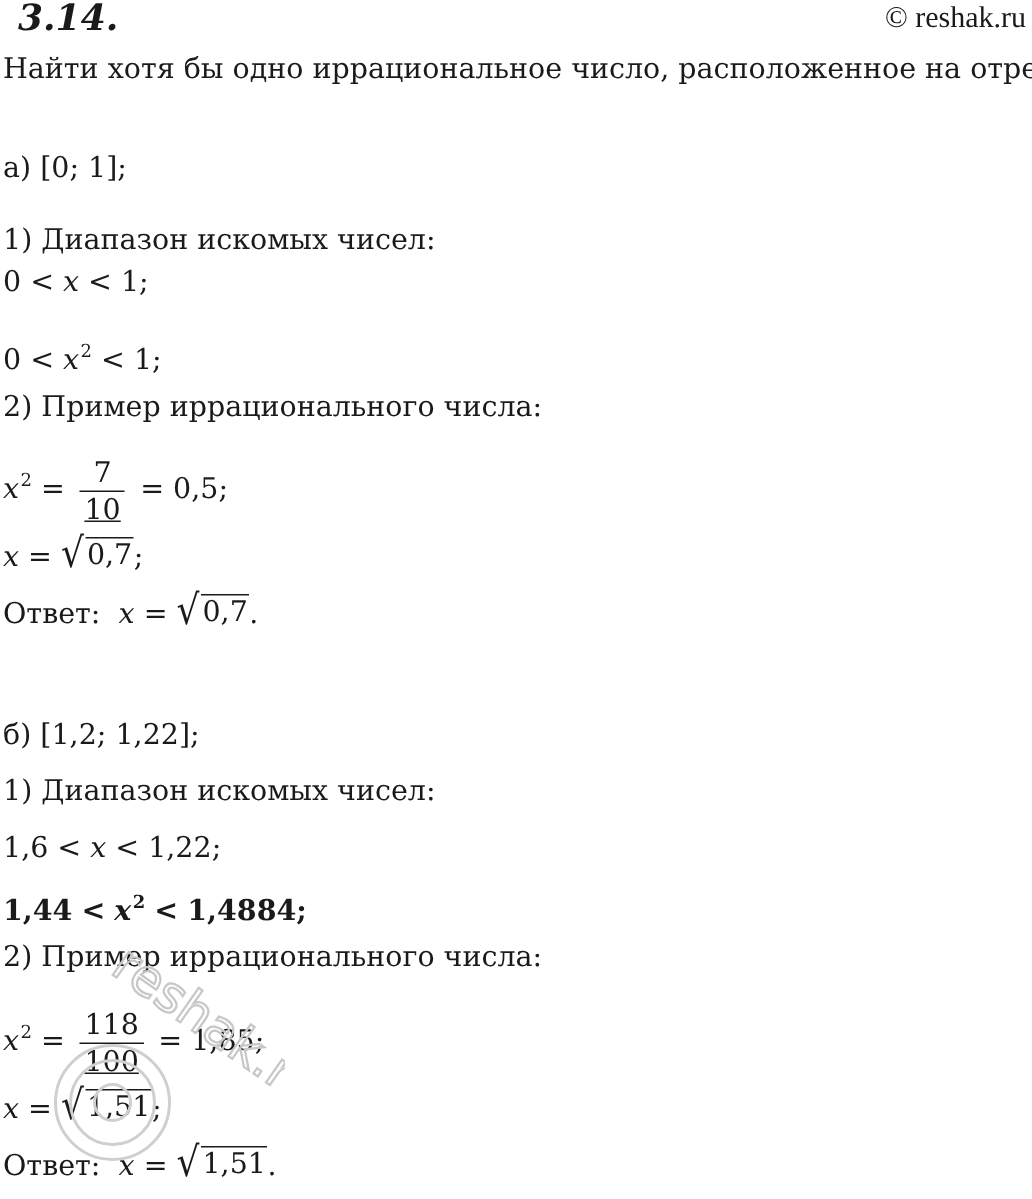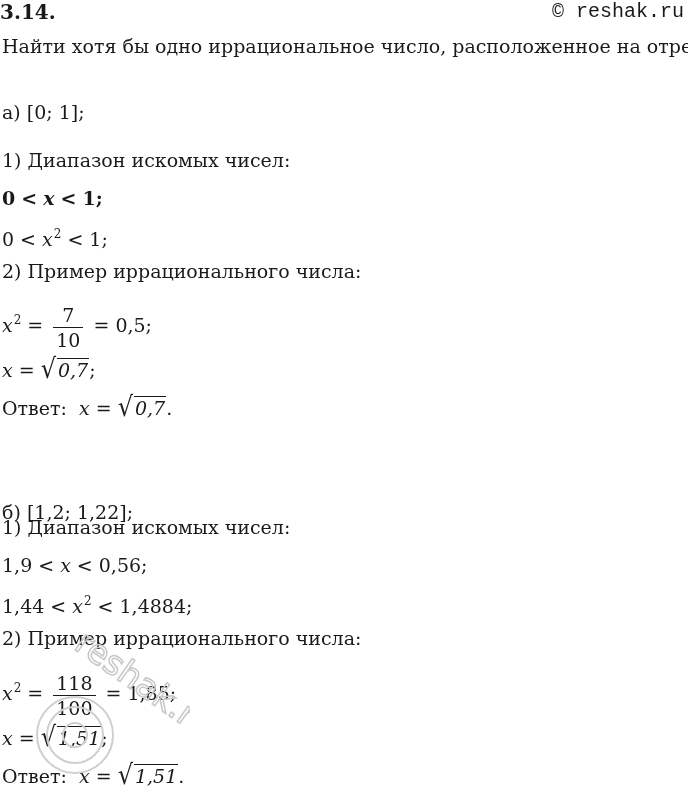--- a/index.html
+++ b/index.html
@@ -1,44 +1,44 @@
 <!DOCTYPE html>
 <html><head>
 <meta charset="utf-8">
 <style>
   html, body { margin:0; padding:0; background:#ffffff; }
   body { width:688px; height:799px; position:relative; overflow:hidden;
          font-family:"DejaVu Serif", "Liberation Serif", serif; color:#1a1a1a; }
   .line { position:absolute; left:2px; font-size:19px; line-height:24px; white-space:nowrap; }
-  .title { position:absolute; left:0; top:0; font-size:20px; font-weight:bold; line-height:24px; }
+  .title { position:absolute; left:12px; top:0; font-size:24px; font-weight:bold; line-height:24px;font-style:italic; }
   .brand { position:absolute; right:4px; top:0; font-size:20px; line-height:24px;
-           font-family:Liberation Mono, monospace; }
+           font-family:Liberation Serif, serif; }
   .task { font-size:19px; }
   .mi { font-style:italic; }
   .sup { font-size:12px; vertical-align:8px; margin-left:1px; }
   .op { margin:0 6px; }
   .frac { display:inline-flex; flex-direction:column; align-items:center; vertical-align:middle; margin:0 4px; }
   .frac .num { line-height:24px; padding:0 3px; }
-  .frac .den { line-height:24px; padding:0 3px; border-top:1.5px solid #1a1a1a; }
+  .frac .den { line-height:24px; padding:0 3px; border-top:1.5px solid #1a1a1a;text-decoration:underline; }
   .sqrt { display:inline-flex; align-items:flex-end; }
   .sqrt .rad { font-size:24px; line-height:24px; transform:scaleY(1.15); margin-right:1px; }
-  .sqrt .under { border-top:1.5px solid #1a1a1a; padding:0 1px; line-height:22px;font-style:italic; }
+  .sqrt .under { border-top:1.5px solid #1a1a1a; padding:0 1px; line-height:22px; }
   .wm { position:absolute; left:20px; top:630px; width:170px; height:170px; pointer-events:none; }
 </style>
 </head>
 <body>
 
 <div class="title">3.14.</div>
 <div class="brand">© reshak.ru</div>
 
 <div class="line task" style="top:34px;">Найти хотя бы одно иррациональное число, расположенное на отрезке:</div>
 
 <div class="line" style="top:100px;">а) [0;  1];</div>
 <div class="line" style="top:148px;">1) Диапазон искомых чисел:</div>
-<div class="line" style="top:186px;font-weight:bold;">
+<div class="line" style="top:176px;">
   <span>0</span><span class="op">&lt;</span><span class="mi">x</span><span class="op">&lt;</span><span>1;</span>
 </div>
 <div class="line" style="top:222px;">
   <span>0</span><span class="op">&lt;</span><span class="mi">x</span><span class="sup">2</span><span class="op">&lt;</span><span>1;</span>
 </div>
 <div class="line" style="top:259px;">2) Пример иррационального числа:</div>
 <div class="line" style="top:296px; line-height:48px;">
   <span class="mi">x</span><span class="sup">2</span><span class="op">=</span><span class="frac">
       <span class="num">7</span>
       <span class="den">10</span>
@@ -50,26 +50,26 @@
       <span class="under">0,7</span>
     </span><span>;</span>
 </div>
 <div class="line" style="top:395px;">
   <span>Ответ:</span>&nbsp;&nbsp;<span class="mi">x</span><span class="op">=</span><span class="sqrt">
       <span class="rad">√</span>
       <span class="under">0,7</span>
     </span><span>.</span>
 </div>
 
-<div class="line" style="top:500px;">б) [1,2;  1,22];</div>
+<div class="line" style="top:478px;">б) [1,2;  1,22];</div>
 <div class="line" style="top:515px;">1) Диапазон искомых чисел:</div>
 <div class="line" style="top:553px;">
-  <span>1,9</span><span class="op">&lt;</span><span class="mi">x</span><span class="op">&lt;</span><span>0,56;</span>
+  <span>1,6</span><span class="op">&lt;</span><span class="mi">x</span><span class="op">&lt;</span><span>1,22;</span>
 </div>
-<div class="line" style="top:589px;">
+<div class="line" style="top:589px;font-weight:bold;">
   <span>1,44</span><span class="op">&lt;</span><span class="mi">x</span><span class="sup">2</span><span class="op">&lt;</span><span>1,4884;</span>
 </div>
 <div class="line" style="top:626px;">2) Пример иррационального числа:</div>
 <div class="line" style="top:664px; line-height:48px;">
   <span class="mi">x</span><span class="sup">2</span><span class="op">=</span><span class="frac">
       <span class="num">118</span>
       <span class="den">100</span>
     </span><span class="op">=</span><span>1,85;</span>
 </div>
 <div class="line" style="top:725px;">

